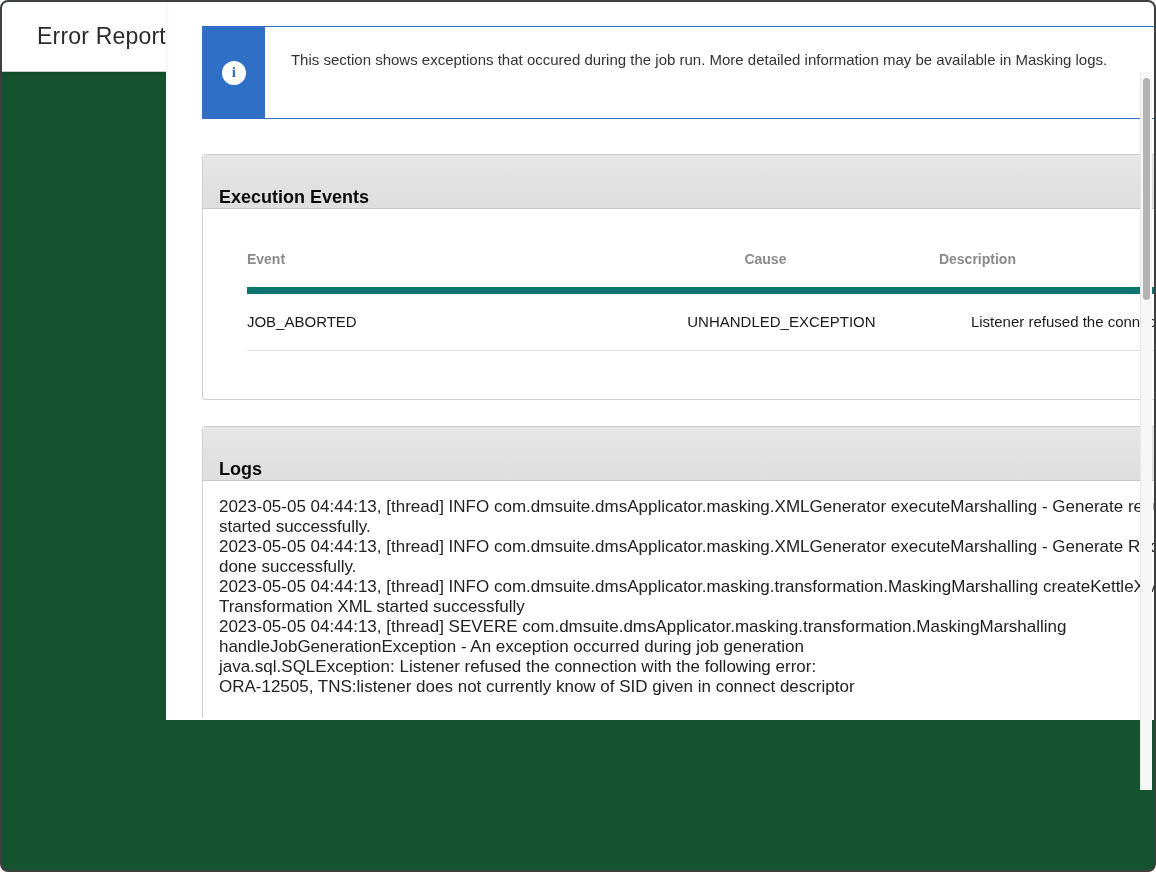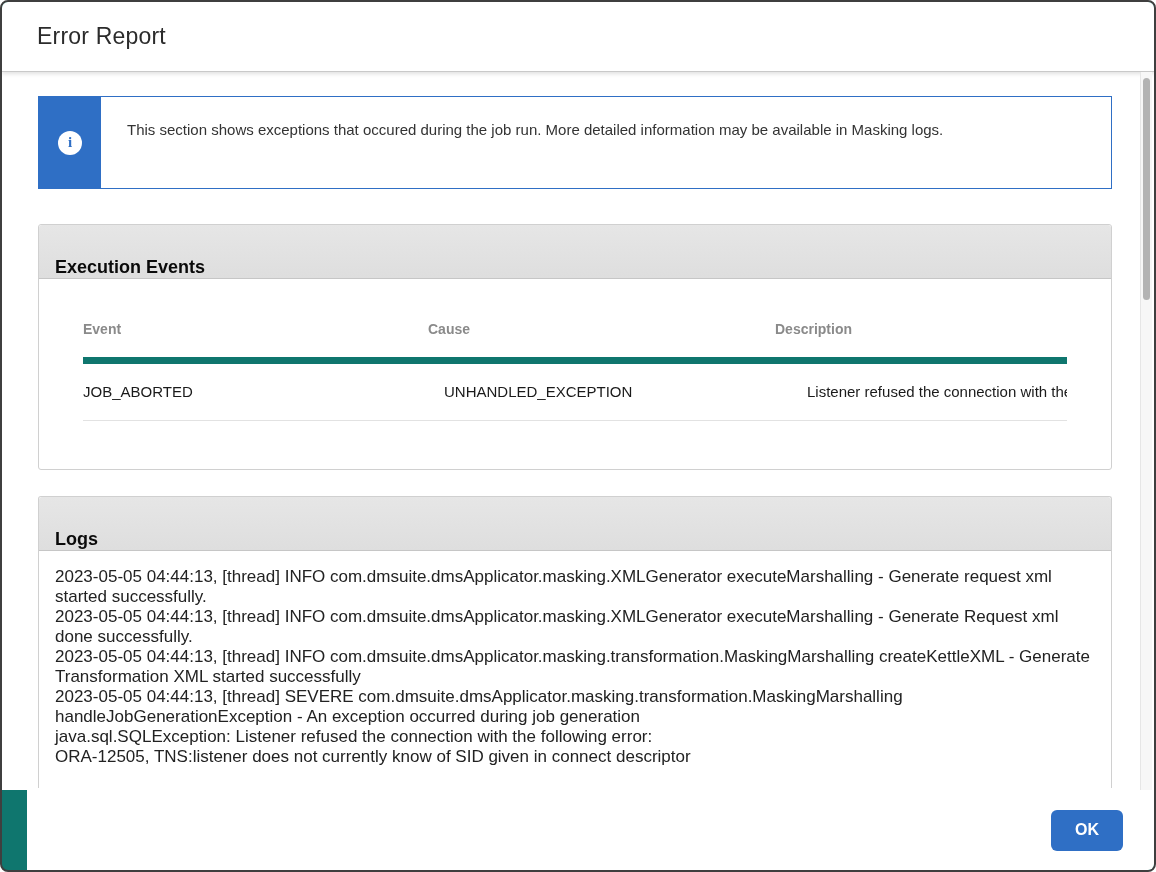--- a/index.html
+++ b/index.html
@@ -4,26 +4,26 @@
 <style>
   * { margin: 0; padding: 0; box-sizing: border-box; }
   html, body { background: #ffffff; }
   body {
     font-family: "Liberation Sans", "DejaVu Sans", sans-serif;
     width: 1156px; height: 872px;
     color: #1f1f1f;
   }
   .dialog {
     width: 1156px; height: 872px;
-    background: #0f766e;
+    background: #14532d;
     border: 2px solid #3f3f3f;
     border-radius: 8px;
     overflow: hidden;
     display: flex;
-    flex-direction: column;
+    flex-direction: row;
     position: relative;
   }
   
   .titlebar {
     height: 70px;
     flex: 0 0 auto;
     display: flex;
     align-items: center;
     padding-left: 35px;
     background: #ffffff;
@@ -112,21 +112,21 @@
     color: #0a0a0a;
   }
   
   .events-table {
     padding: 0 44px;
   }
   .tr { display: flex; width: 100%; }
   .th-row { border-bottom: 7px solid #0f766e; }
   .td-row { border-bottom: 1px solid #e2e2e2; gap: 16px; }
   .cell-event { width: 345px; flex: 0 0 345px; }
-  .cell-cause { width: 347px; flex: 0 0 347px; }
+  .cell-cause { width: 347px; flex: 0 0 347px; text-align: center; }
   .cell-desc  { flex: 1 1 auto; min-width: 0; white-space: nowrap; overflow: hidden; }
   .th {
     font-size: 14px;
     font-weight: 700;
     color: #8a8a8a;
     padding: 42px 0 20px 0;
   }
   .td {
     font-size: 15px;
     color: #1a1a1a;

